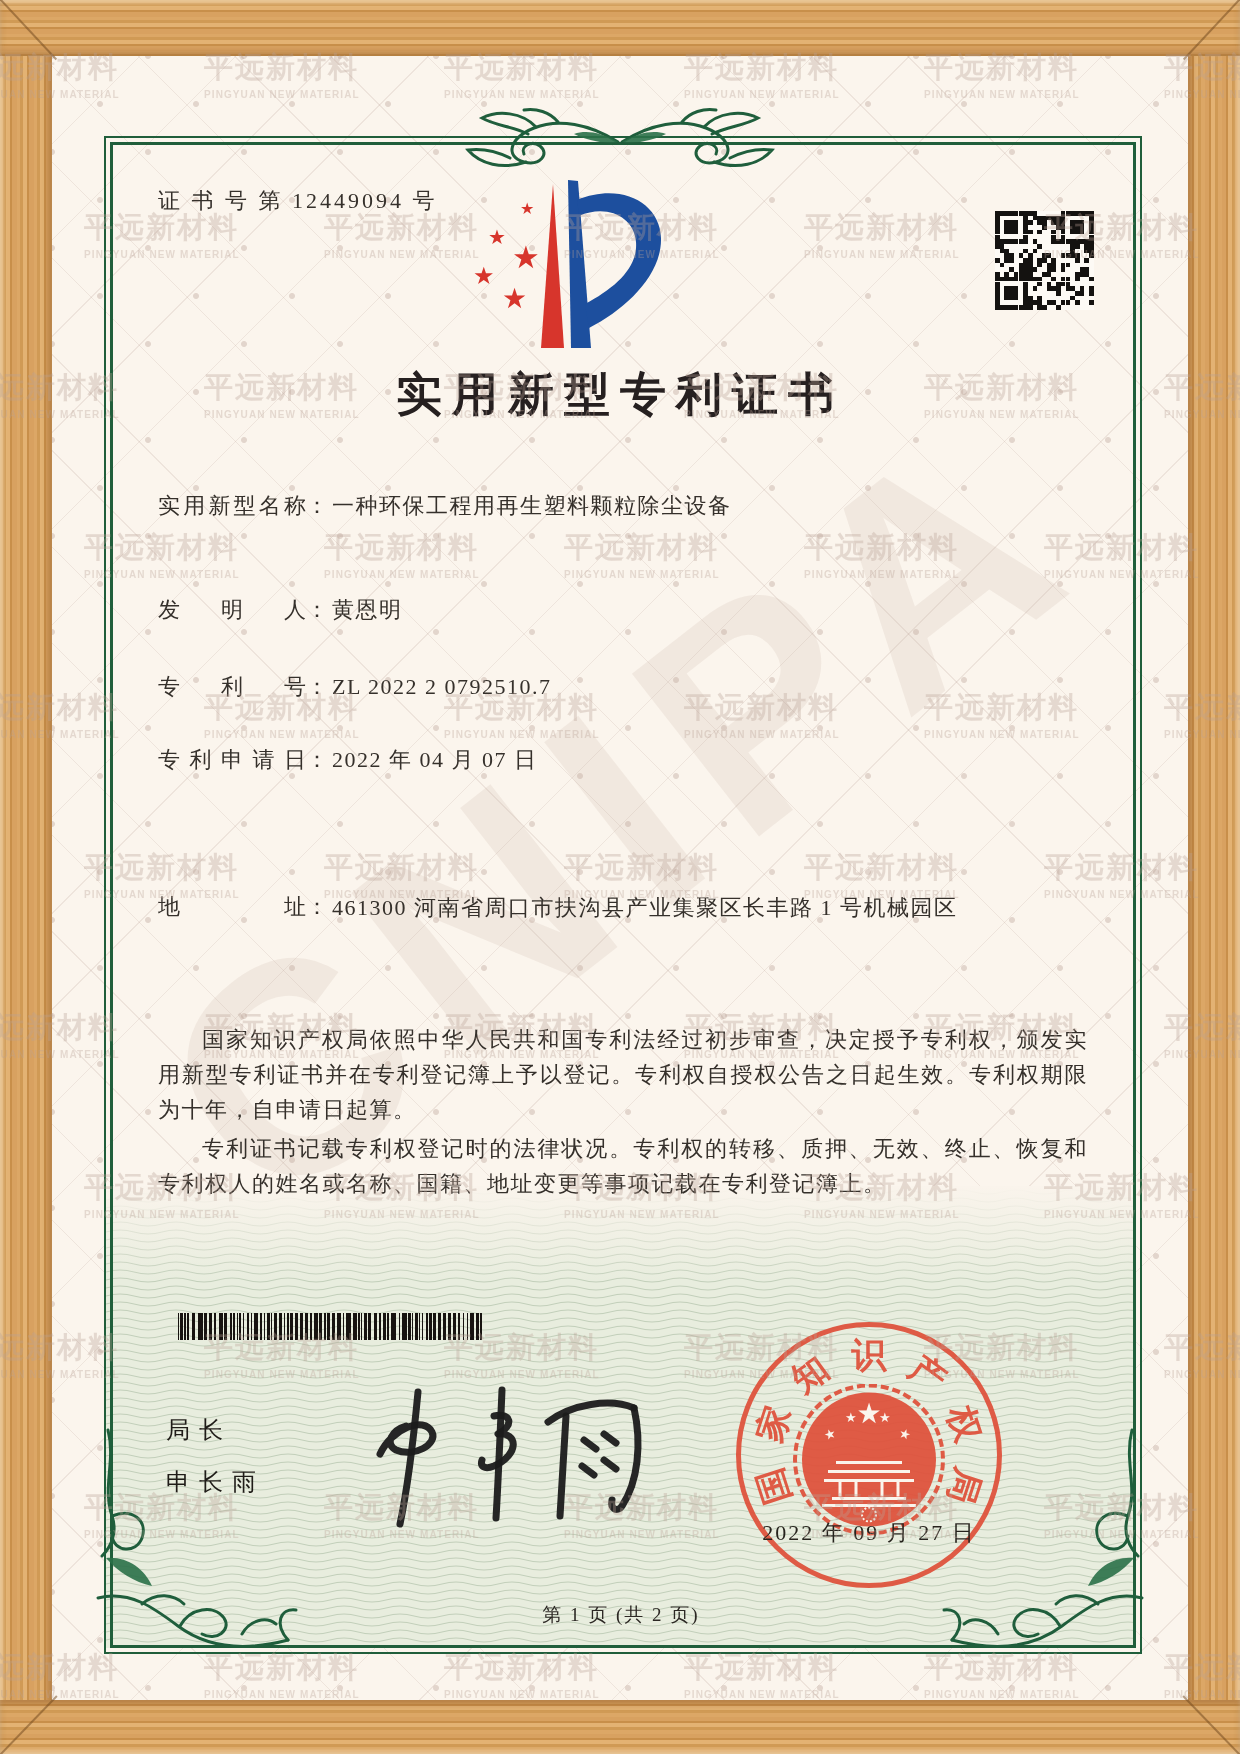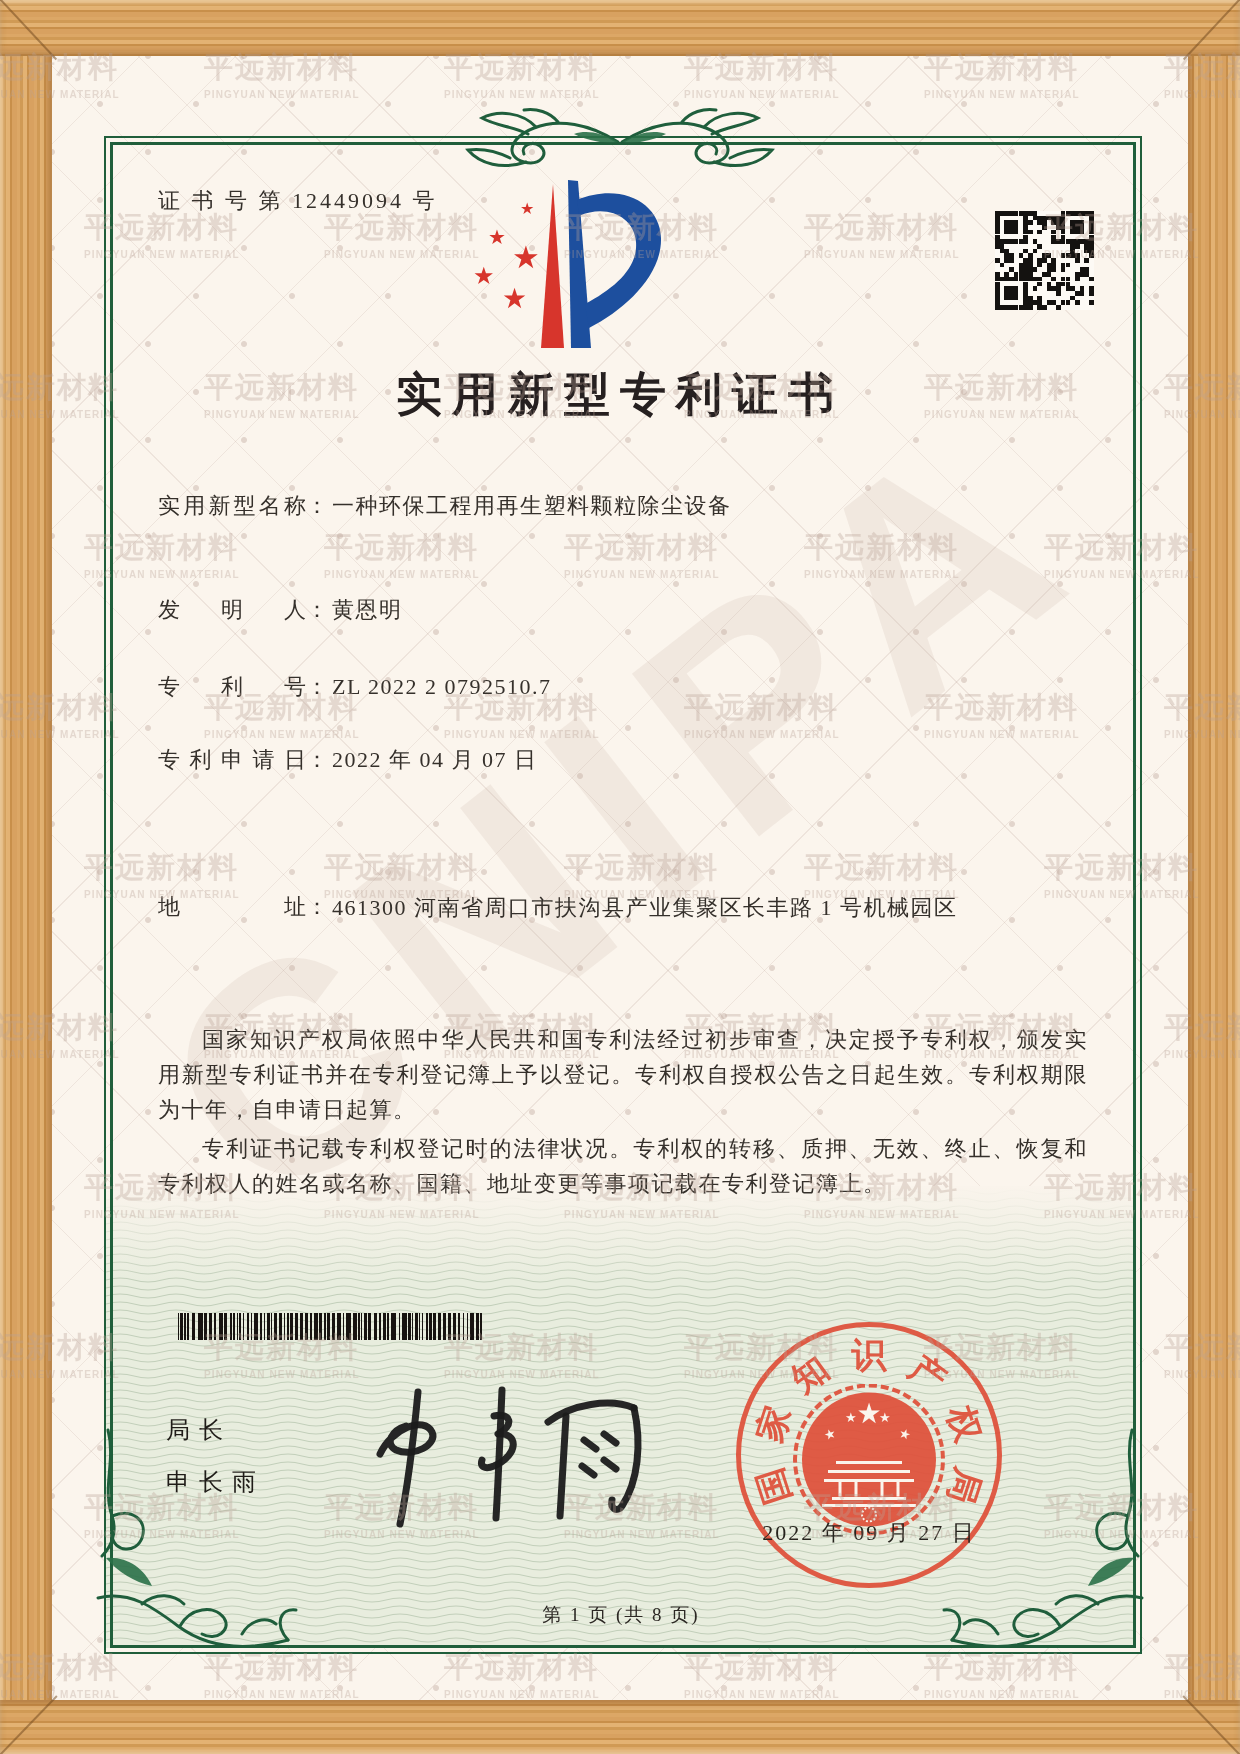--- a/index.html
+++ b/index.html
@@ -606,21 +606,21 @@
             <path d="M84,22 V38"></path>
           <path d="M18,40 H92"></path>
             <path d="M8,47 H102"></path>
           <circle cx="55" cy="56" r="7" stroke-width="2" stroke-dasharray="2 2"></circle>
         </svg>
       </div>
     </div>
     <div class="seal-date">2022 年 09 月 27 日</div>
   </div>
 
-  <div class="pagefoot">第 1 页 (共 8 页)</div>
+  <div class="pagefoot">第 1 页 (共 2 页)</div>
 
   <div class="wood w-left"></div>
   <div class="wood w-right"></div>
   <div class="wood w-top"></div>
   <div class="wood w-bottom"></div>
   <div class="seam tl"></div>
   <div class="seam tr"></div>
   <div class="seam bl"></div>
   <div class="seam br"></div>
 

